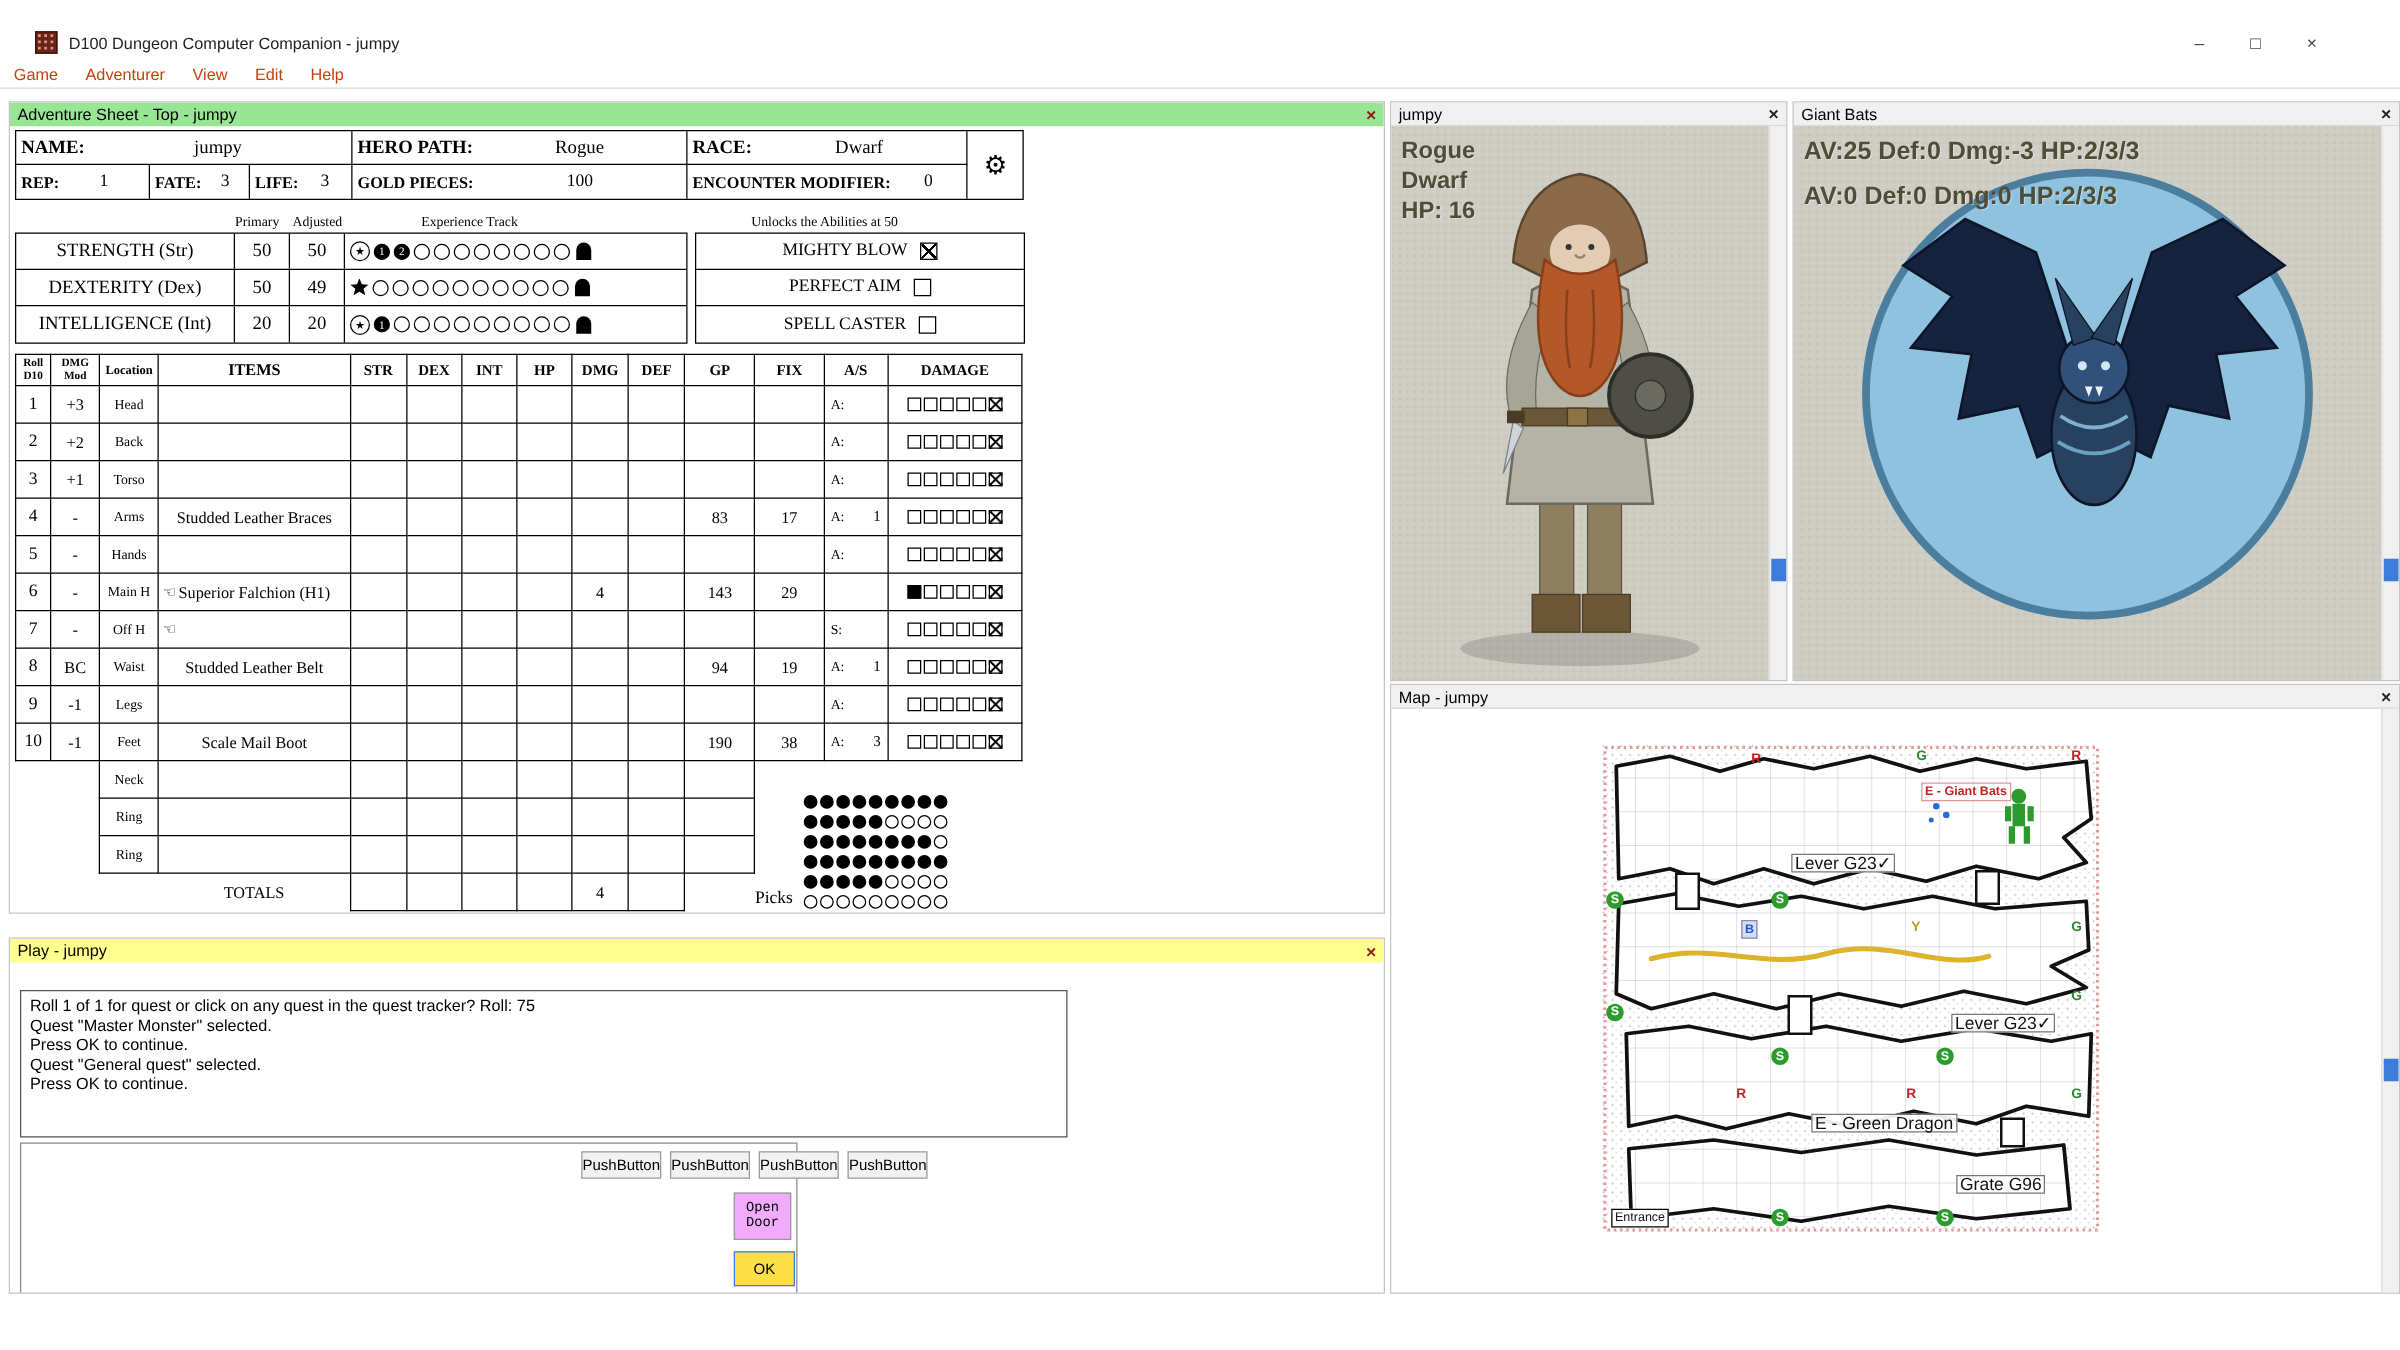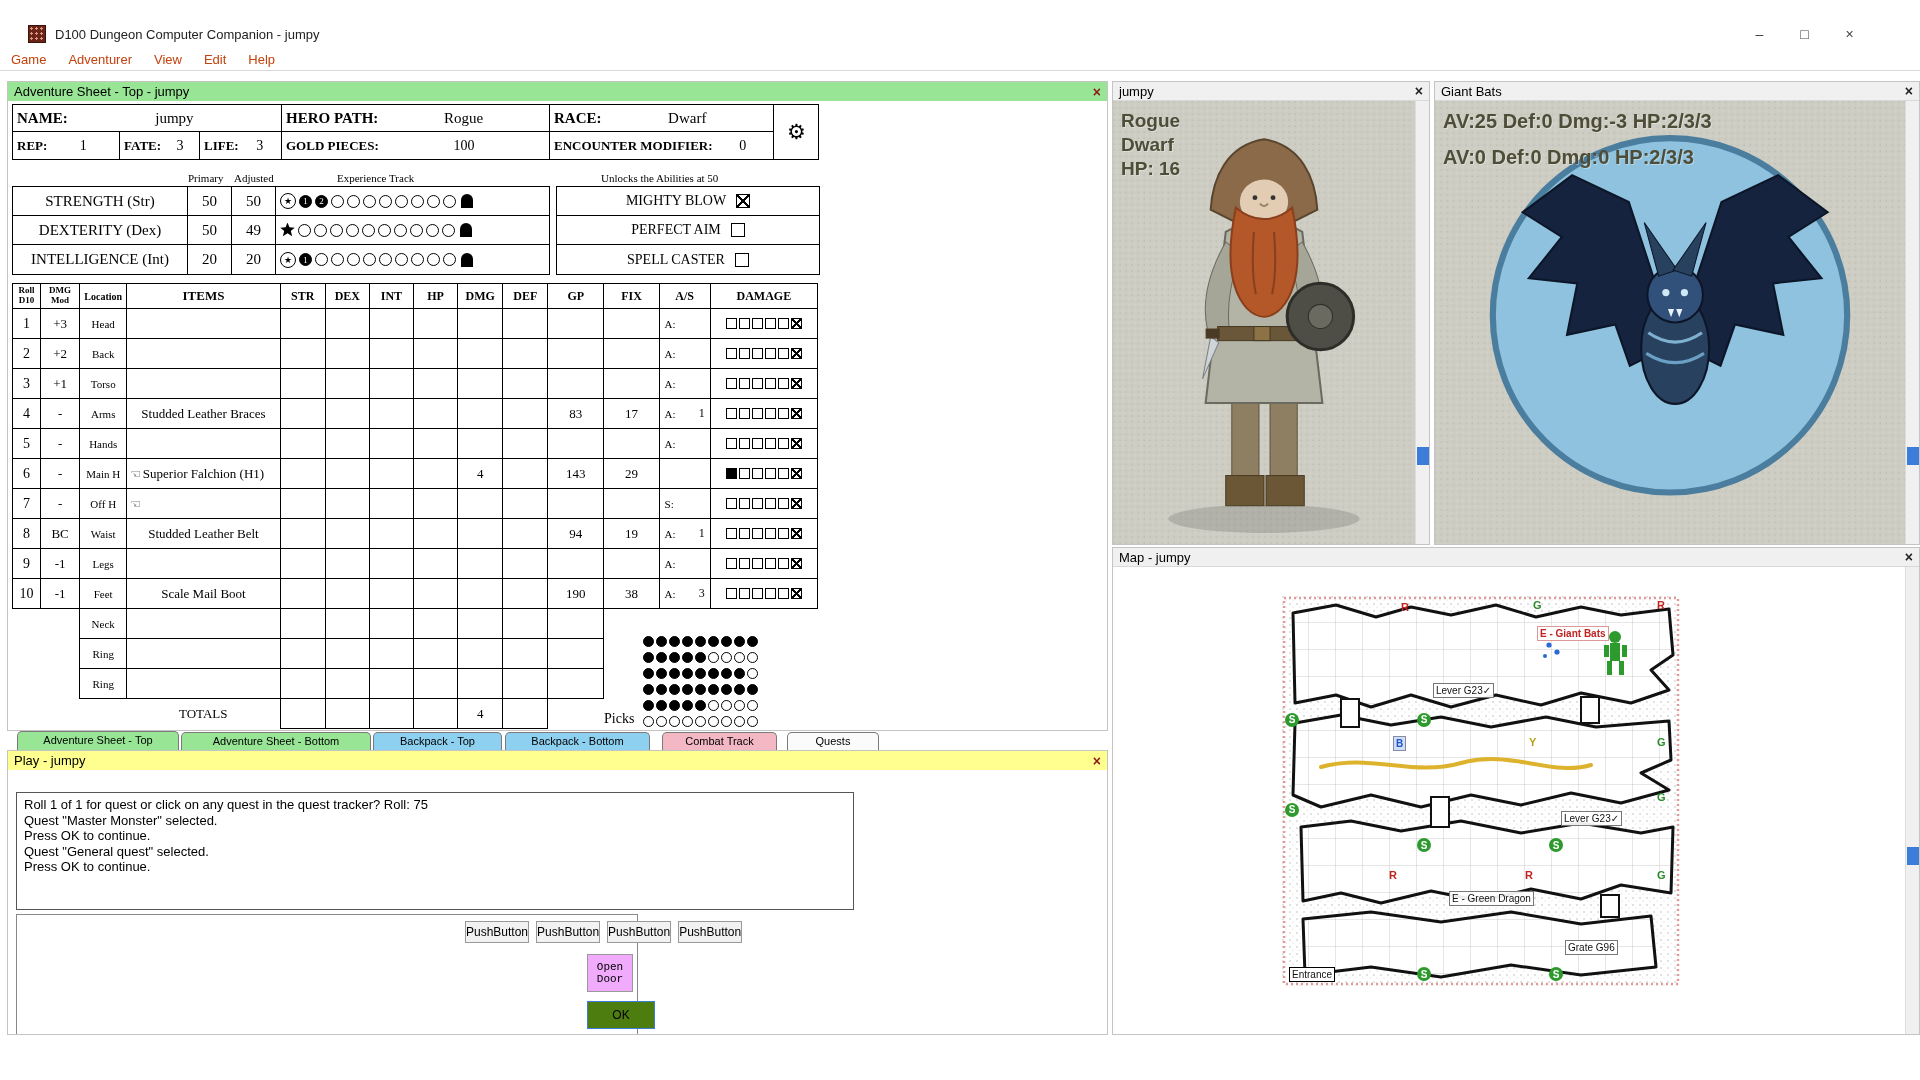--- a/index.html
+++ b/index.html
@@ -100,21 +100,21 @@
   .tab-green{background:#98e595}.tab-blue{background:#8ed0f0}.tab-pink{background:#f4b8c4}.tab-white{background:#fbfbfb}
 
   
   .play-panel{left:7px;top:750px;width:1101px;height:285px}
   .log-box{position:absolute;left:8px;top:22px;width:838px;height:118px;border:1px solid #555;background:#fff;padding:4px 7px;overflow:hidden}
   .log-line{font-size:13px;line-height:15.5px}
   .buttons-box{position:absolute;left:8px;top:144px;width:622px;height:136px;border:1px solid #888}
   #push-col{position:absolute;left:448px;top:6px;width:108px;display:flex;flex-direction:row;gap:7px}
   .pushbtn{height:22px;background:#f2f2f2;border:1px solid #999;font-size:12px;font-family:"Liberation Sans",sans-serif}
   .opendoor-btn{position:absolute;left:570px;top:39px;width:46px;height:38px;background:#f0abfc;border:1px solid #999;font-size:11px;line-height:12px;font-family:Liberation Mono, monospace}
-  .ok-btn{position:absolute;left:570px;top:86px;width:68px;height:28px;background:#4d7c0f;border:1.5px solid #3b7dd8;font-size:12px;font-family:"Liberation Sans",sans-serif}
+  .ok-btn{position:absolute;left:570px;top:86px;width:49px;height:28px;background:#fde047;border:1.5px solid #3b7dd8;font-size:12px;font-family:"Liberation Sans",sans-serif}
 
   
   .char-panel{left:1112px;top:81px;width:318px;height:464px}
   .bats-panel{left:1434px;top:81px;width:486px;height:464px}
   .img-area{position:absolute;left:0;top:0;right:14px;bottom:0;overflow:hidden;background:#cfcfc6}
   .img-area svg{display:block;width:100%;height:100%}
   .overlay{position:absolute;left:8px;top:8px}
   .overlay-line{font-size:19px;font-weight:bold;color:#4d4d38;line-height:24px;
     text-shadow:1px 1px 0 rgba(255,255,255,.35)}
   #bats-overlay .overlay-line{font-size:20px;margin-bottom:12px}
@@ -125,21 +125,21 @@
   .map-panel{left:1112px;top:547px;width:808px;height:488px}
   .map-stage{position:absolute;left:168px;top:28px;width:400px;height:392px}
   .map-stage svg{position:absolute;inset:0;width:100%;height:100%}
   #map-labels{position:absolute;inset:0}
   .map-label{position:absolute;font-size:11px;font-family:"Liberation Sans",sans-serif;white-space:nowrap;line-height:13px}
   .ml-red{color:#c22222;font-weight:bold}
   .ml-green{color:#2c8a2c;font-weight:bold}
   .ml-blue{color:#2255cc;font-weight:bold;background:#cfe0f4;border:1px solid #88a;padding:0 2px;font-size:10px}
   .ml-yellow{color:#b8a018;font-weight:bold}
   .ml-dot{background:#2c9a2c;color:#fff;width:14px;height:14px;border-radius:50%;display:flex;align-items:center;justify-content:center;font-size:10px;font-weight:bold}
-  .ml-box{background:rgba(255,255,255,.92);border:1px solid #777;padding:0 2px;font-size:10px;color:#111}
+  .ml-box{background:rgba(255,255,255,.92);border:1px solid #777;padding:0 2px;font-size:14px;color:#111}
   .ml-boxed{background:#fff;border:1px solid #000;padding:0 2px;font-size:10px;color:#111}
   .ml-redbox{color:#c22222;background:rgba(255,255,255,.92);border:1px solid #d99;padding:0 2px;font-size:10px;font-weight:bold}
 </style>
 </head>
 <body>
 
 <div class="screen">
 
   <div class="titlebar">
     <div class="app-icon"></div>
@@ -781,28 +781,20 @@
                 <span class="pick"></span>
                 <span class="pick"></span>
               </div>
             </div>
         </div>
       </div>
 
     </div>
   </div>
 
-  <div id="tabstrip">
-      <div class="tab tab-green active" style="left: 10px; width: 162px;">Adventure Sheet - Top</div>
-      <div class="tab tab-green" style="left: 174px; width: 190px;">Adventure Sheet - Bottom</div>
-      <div class="tab tab-blue" style="left: 366px; width: 129px;">Backpack - Top</div>
-      <div class="tab tab-blue" style="left: 498px; width: 145px;">Backpack - Bottom</div>
-      <div class="tab tab-pink" style="left: 655px; width: 115px;">Combat Track</div>
-      <div class="tab tab-white" style="left: 780px; width: 92px;">Quests</div>
-    </div>
 
   <div class="panel play-panel">
     <div class="panel-header ph-yellow">
       <span>Play - jumpy</span>
       <span class="close-x close-red">×</span>
     </div>
     <div class="panel-body">
       <div class="log-box" id="play-log">
           <div class="log-line">Roll 1 of 1 for quest or click on any quest in the quest tracker? Roll: 75</div>
           <div class="log-line">Quest "Master Monster" selected.</div>

